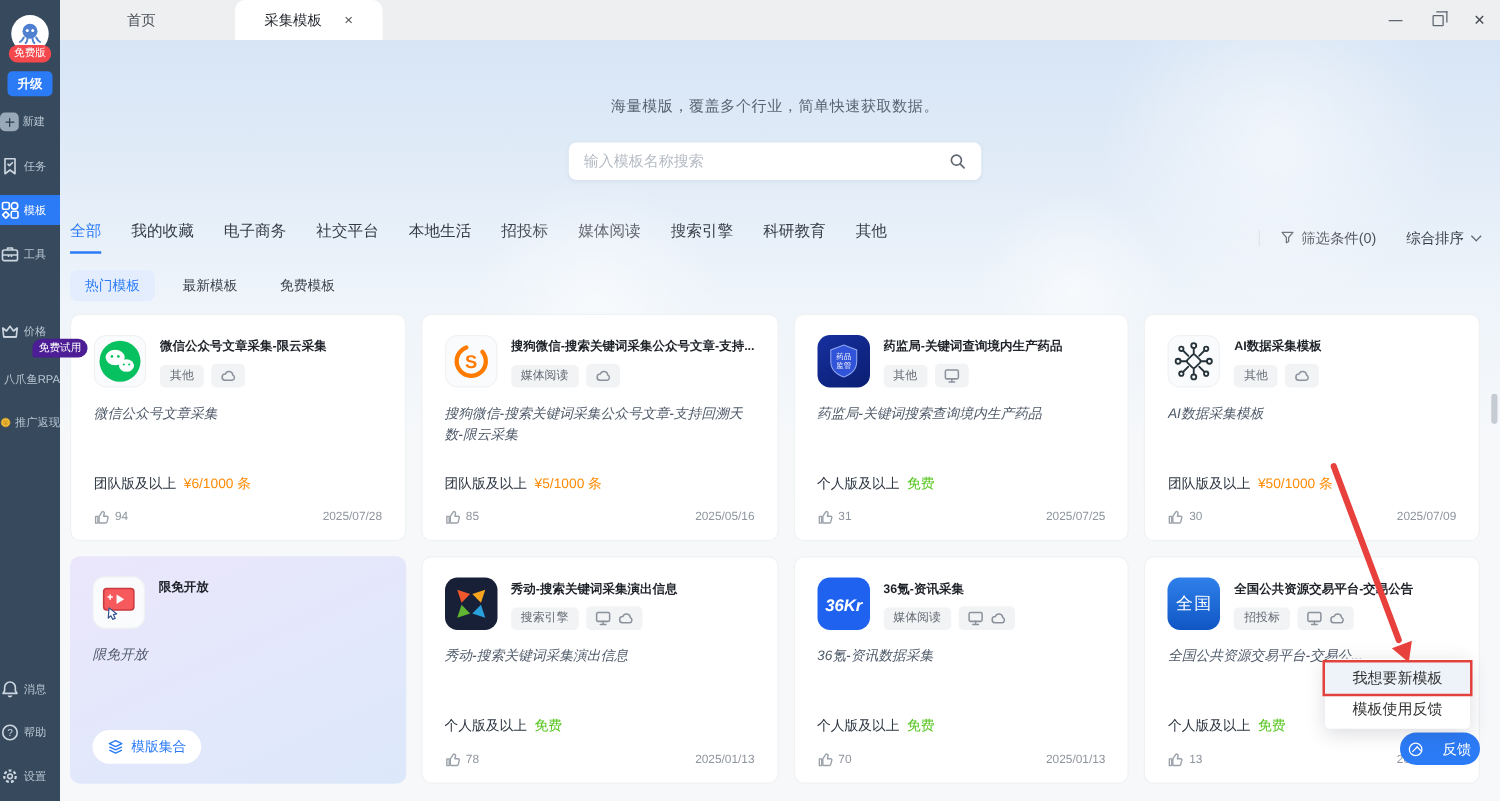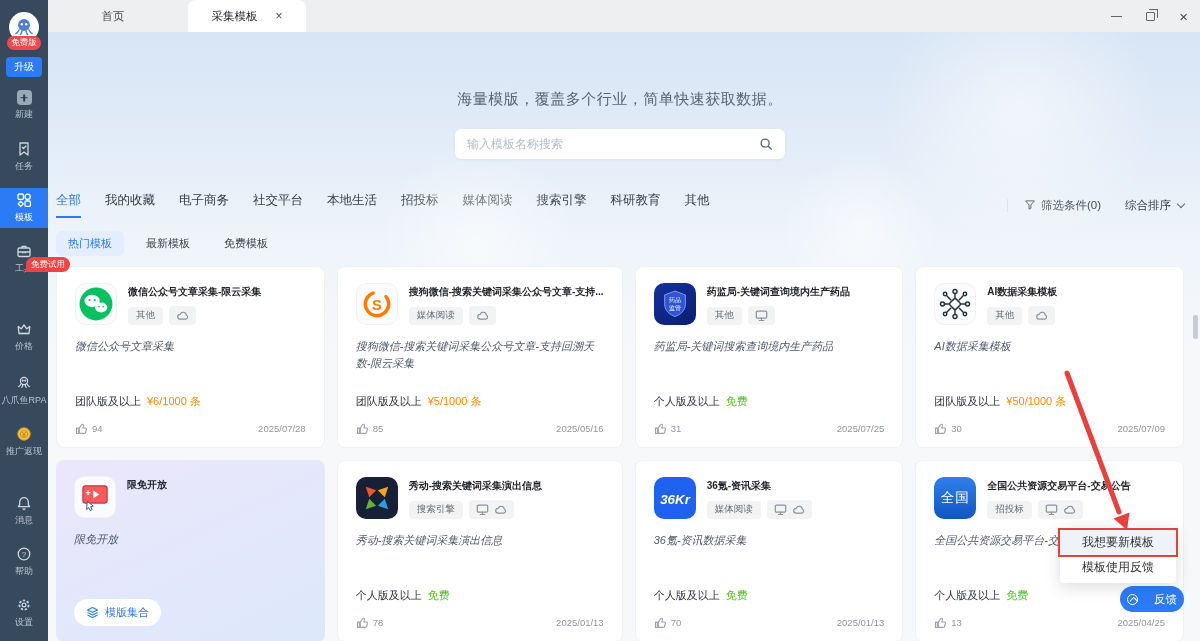--- a/index.html
+++ b/index.html
@@ -4,33 +4,33 @@
 <style>
   * { margin:0; padding:0; box-sizing:border-box; }
   html,body { width:1200px; height:641px; overflow:hidden; }
   body { font-family:"Liberation Sans","DejaVu Sans",sans-serif; position:relative; background:#fff; }
   .app { display:flex; height:641px; }
 
   
   .sidebar { width:48px; background:#36495d; flex-shrink:0; display:flex; flex-direction:column; align-items:center; position:relative; z-index:6; }
   .avatar { width:30px; height:30px; border-radius:50%; background:#fff; margin-top:12px; display:flex; align-items:center; justify-content:center; }
   .acct-badge { background:#f5484d; color:#fff; font-size:8.5px; padding:1px 4px; border-radius:7px; margin-top:-6px; position:relative; z-index:2; }
-  .upgrade { background:#2c7bf6; color:#fff; font-size:10px; padding:3px 8px; border-radius:4px; margin-top:7px; cursor:pointer; }
-  .s-item { display:flex; flex-direction:column; align-items:center; gap:3px; width:100%; font-size:9px; color:#b9c6d3; padding:4px 0; cursor:pointer; white-space:nowrap; }
+  .upgrade { background:#2c7bf6; color:#fff; font-size:10px; padding:3px 8px; border-radius:4px; margin-top:7px; cursor:pointer;font-weight:bold; }
+  .s-item { display:flex; align-items:center; gap:3px; width:100%; font-size:9px; color:#b9c6d3; padding:4px 0; cursor:pointer; white-space:nowrap; }
   .s-item svg { display:block; }
   .s-item.active { background:#2c7bf6; color:#fff; }
   .s-new{margin-top:9px} .s-task{margin-top:12px} .s-template{margin-top:11px}
   .s-tools{margin-top:11px} .s-price{margin-top:38px} .s-rpa{margin-top:14px} .s-promo{margin-top:11px}
   .s-msg{margin-top:0} .s-help{margin-top:11px} .s-set{margin-top:11px;margin-bottom:8px}
   .spacer { flex:1; }
   .plusbox { width:15px; height:15px; border-radius:4px; background:#9aa9ba; position:relative; }
   .plusbox::before,.plusbox::after { content:""; position:absolute; background:#2c3e50; left:50%; top:50%; transform:translate(-50%,-50%); }
   .plusbox::before { width:7px; height:1.6px; }
   .plusbox::after { width:1.6px; height:7px; }
-  .trial-badge { position:absolute; left:26px; top:257px; background:#ef4444; color:#fff; font-size:8.5px; padding:1.5px 5px; border-radius:8px 8px 8px 2px; z-index:12; white-space:nowrap; }
+  .trial-badge { position:absolute; left:26px; top:271px; background:#4c1d95; color:#fff; font-size:8.5px; padding:1.5px 5px; border-radius:8px 8px 8px 2px; z-index:12; white-space:nowrap; }
 
   
   .main { flex:1; display:flex; flex-direction:column; min-width:0; }
   .topbar { height:32px; background:#edeff1; display:flex; align-items:stretch; position:relative; flex-shrink:0; }
   .tab { width:130px; display:flex; align-items:center; justify-content:center; font-size:11.5px; color:#4a5158; cursor:pointer; }
   .tab.active { width:118px; margin-left:10px; background:#fff; border-radius:8px 8px 0 0; color:#1f2329; gap:18px; }
   .tab-close { font-size:12px; color:#555; cursor:pointer; }
   .winctl { position:absolute; right:12px; top:0; height:32px; display:flex; align-items:center; gap:24px; }
   .wc-min { width:11px; border-top:1.5px solid #5f6670; cursor:pointer; }
   .wc-restore { width:9px; height:9px; border:1.2px solid #5f6670; border-radius:1px; position:relative; cursor:pointer; }
@@ -40,21 +40,21 @@
   
   .content { flex:1; position:relative; overflow:hidden; padding:0 16px 0 8px;
     background:linear-gradient(180deg,#d7e5f5 0%,#e2ecf8 18%,#eef4fa 34%,#f6f8fa 52%,#f7f8fa 100%); }
   .deco { position:absolute; border-radius:50%; background:radial-gradient(circle,rgba(255,255,255,.55),rgba(255,255,255,0) 70%); pointer-events:none; }
   .deco1 { width:280px; height:280px; right:40px; top:-60px; }
   .deco2 { width:200px; height:200px; left:330px; top:110px; }
   .deco3 { width:160px; height:160px; right:260px; top:120px; }
 
   .hero { padding-top:28px; text-align:center; position:relative; }
   .hero h1 { font-size:22px; color:#15181d; letter-spacing:2px; }
-  .hero .sub { margin-top:30px; font-size:15px; color:#5a6473; letter-spacing:.5px; }
+  .hero .sub { margin-top:17px; font-size:12px; color:#5a6473; letter-spacing:.5px; }
   .searchbox { width:330px; height:30px; margin:20px auto 0; background:#fff; border-radius:6px; display:flex; align-items:center; padding:0 12px; box-shadow:0 1px 3px rgba(40,60,90,.06); }
   .searchbox input { flex:1; border:none; outline:none; font-size:12px; color:#333; background:transparent; font-family:inherit; }
   .searchbox input::placeholder { color:#b6bcc5; }
 
   .filterbar { display:flex; align-items:center; margin-top:33px; }
   .cats { display:flex; gap:24px; align-items:flex-start; }
   .cat { font-size:12.5px; color:#353c45; cursor:pointer; padding-bottom:7px; }
   .cat.active { color:#2c7bf6; border-bottom:2px solid #2c7bf6; }
   .filter-right { margin-left:auto; display:flex; align-items:center; font-size:11.5px; color:#353c45; }
   .vdiv { width:1px; height:13px; background:#d7dce2; margin-right:16px; }

